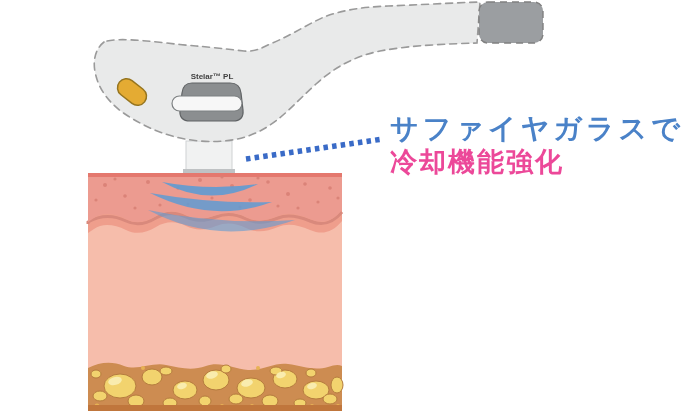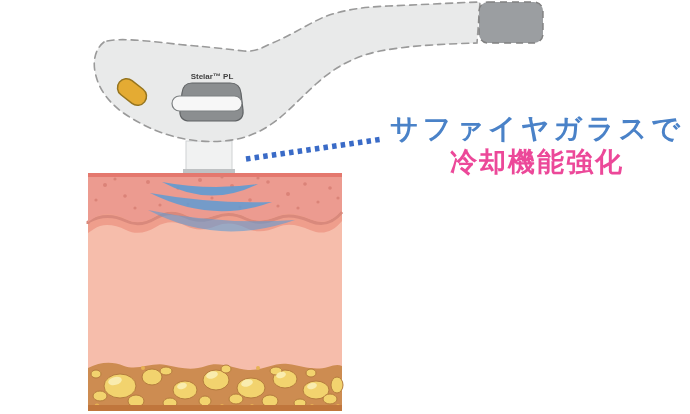--- a/index.html
+++ b/index.html
@@ -1,19 +1,18 @@
 <!DOCTYPE html>
 <html><head>
 <meta charset="utf-8">
 <style>
   html,body{margin:0;padding:0;background:#ffffff;}
   #stage{
     position:relative;width:690px;height:414px;overflow:hidden;background:#ffffff;
     font-family:"Liberation Sans",sans-serif;
-    text-align:center;
   }
   #scene{position:absolute;left:0;top:0;}
   .callout{
     position:absolute;left:390px;top:114px;
     font-family:"Liberation Sans",sans-serif;
     font-weight:bold;line-height:1.1;white-space:nowrap;
   }
   .callout .l1{display:block;font-size:28px;letter-spacing:4px;color:#4a82c8;}
   .callout .l2{display:block;font-size:27px;letter-spacing:2px;color:#ec4899;margin-top:3px;}
 </style>

